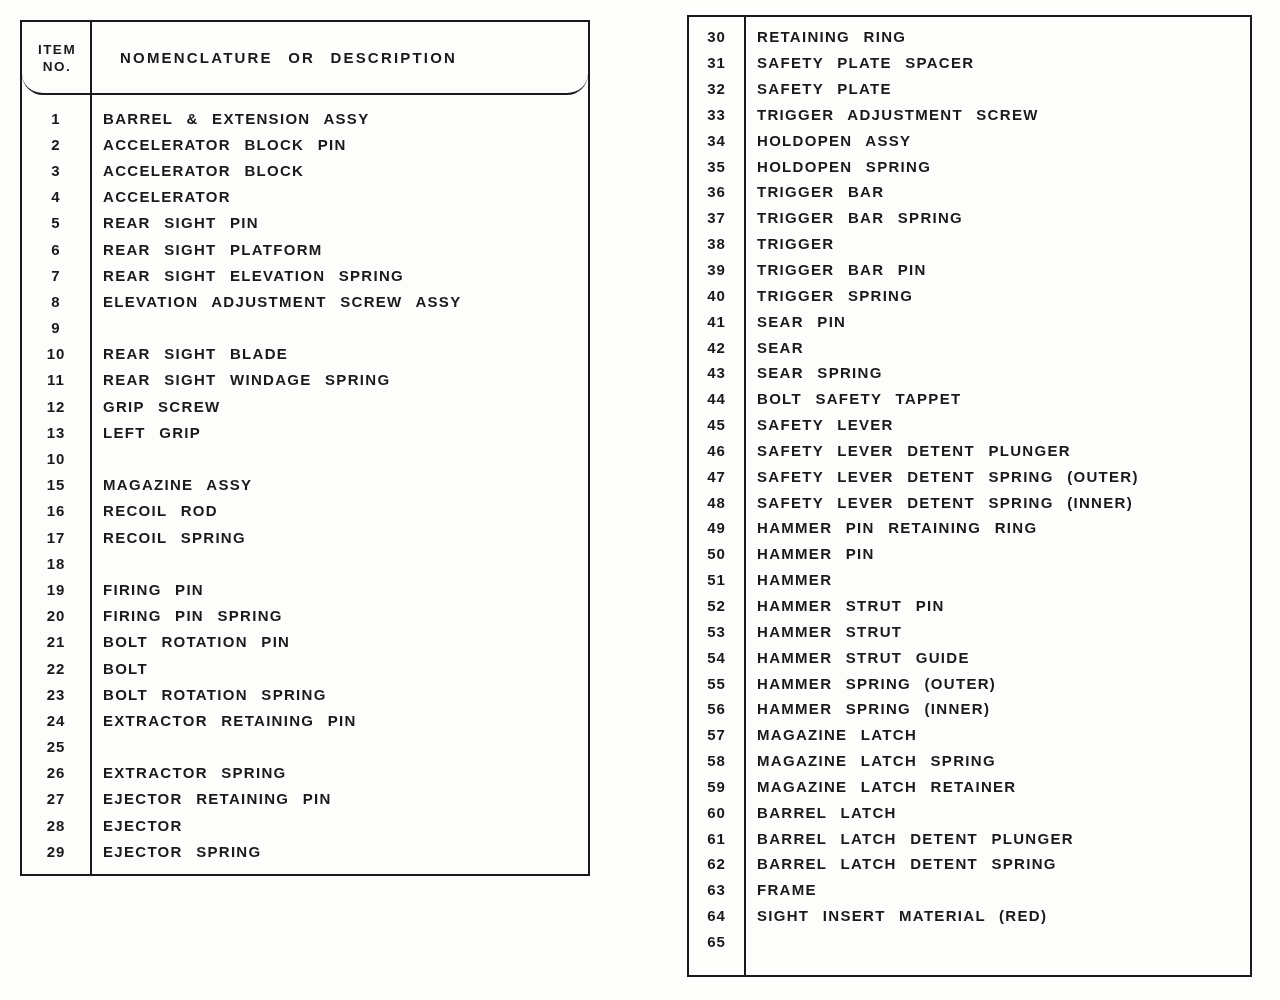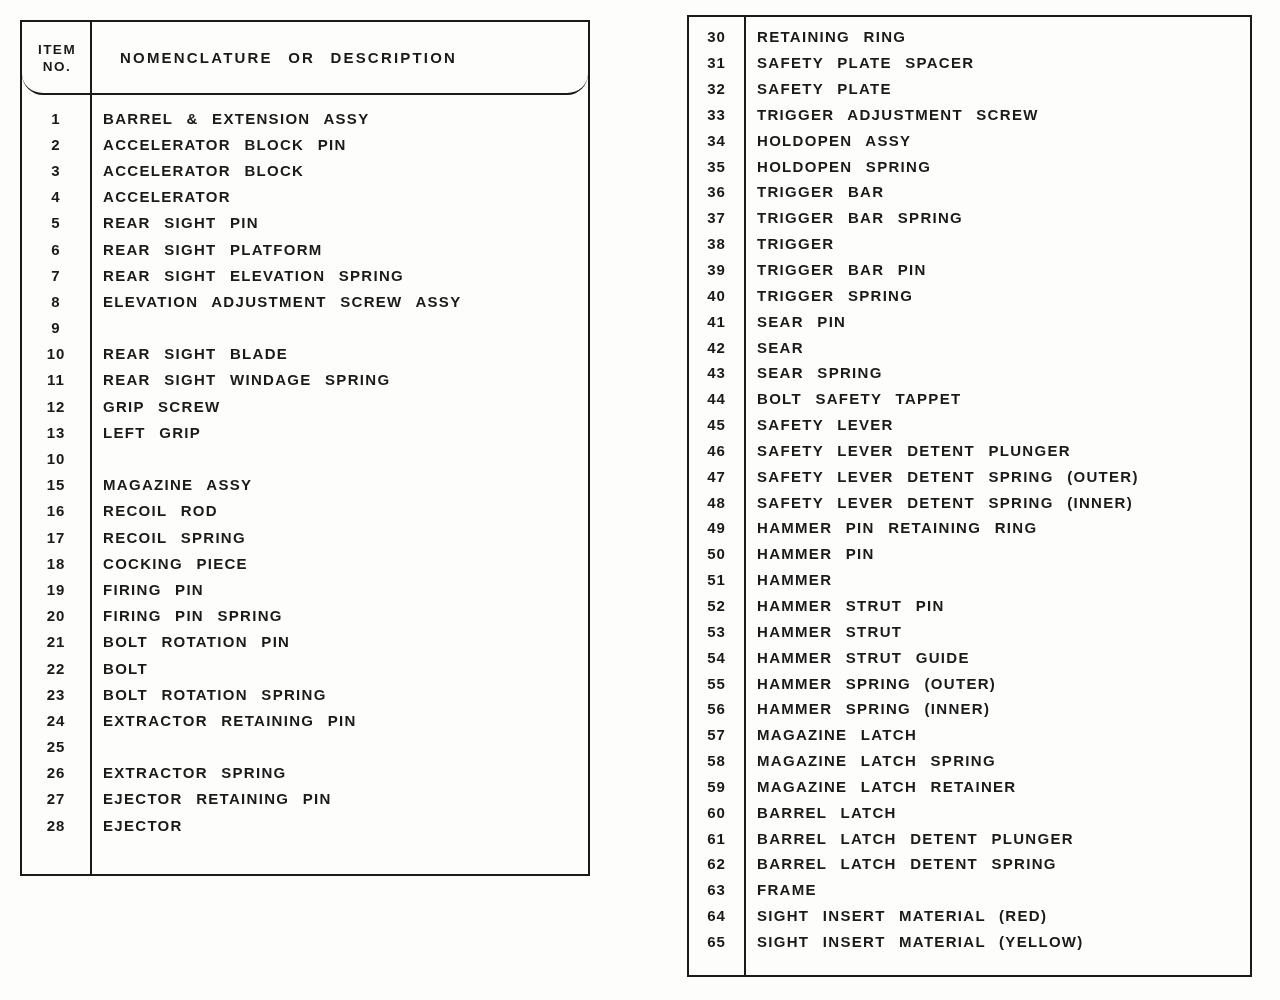--- a/index.html
+++ b/index.html
@@ -168,21 +168,20 @@
         <div class="row">
           <span class="no">16</span>
           <span class="desc">RECOIL ROD</span>
         </div>
         <div class="row">
           <span class="no">17</span>
           <span class="desc">RECOIL SPRING</span>
         </div>
         <div class="row">
           <span class="no">18</span>
-          <span class="desc">COCKING PIECE</span>
         </div>
         <div class="row">
           <span class="no">19</span>
           <span class="desc">FIRING PIN</span>
         </div>
         <div class="row">
           <span class="no">20</span>
           <span class="desc">FIRING PIN SPRING</span>
         </div>
         <div class="row">
@@ -208,20 +207,24 @@
           <span class="no">26</span>
           <span class="desc">EXTRACTOR SPRING</span>
         </div>
         <div class="row">
           <span class="no">27</span>
           <span class="desc">EJECTOR RETAINING PIN</span>
         </div>
         <div class="row">
           <span class="no">28</span>
           <span class="desc">EJECTOR</span>
+        </div>
+        <div class="row">
+          <span class="no">29</span>
+          <span class="desc">EJECTOR SPRING</span>
         </div>
       </div>
   </section>
 
   <section class="ptable ptable-right">
     <div class="vline"></div>
     <div class="tbody">
         <div class="row">
           <span class="no">30</span>
           <span class="desc">RETAINING RING</span>
@@ -357,18 +360,17 @@
         <div class="row">
           <span class="no">63</span>
           <span class="desc">FRAME</span>
         </div>
         <div class="row">
           <span class="no">64</span>
           <span class="desc">SIGHT INSERT MATERIAL (RED)</span>
         </div>
         <div class="row">
           <span class="no">65</span>
-          <span class="desc">SIGHT INSERT MATERIAL (YELLOW)</span>
         </div>
       </div>
   </section>
 
 </div>
 
 </body></html>

